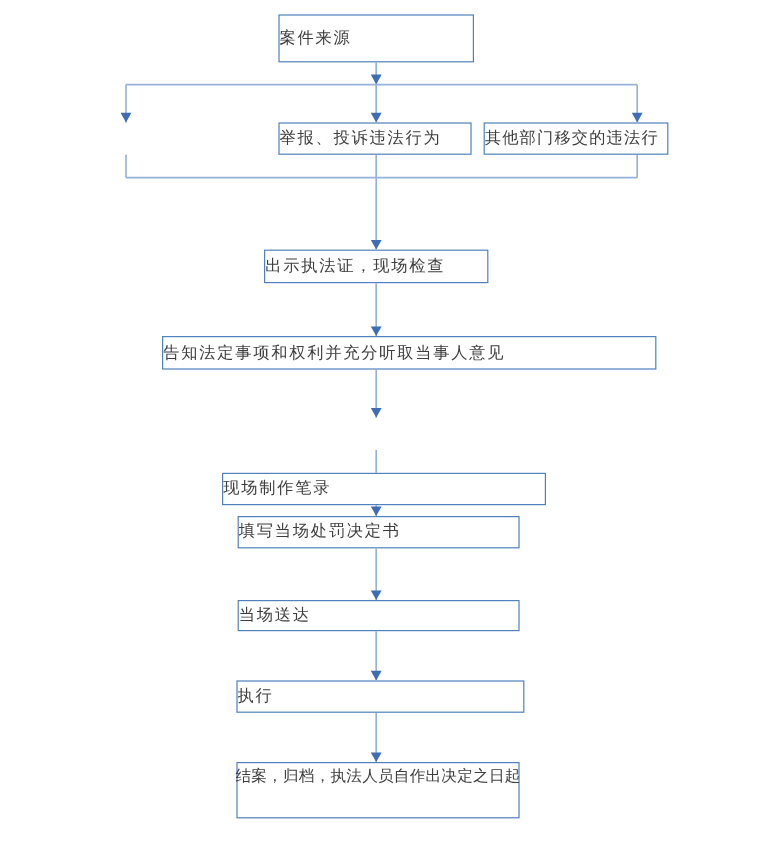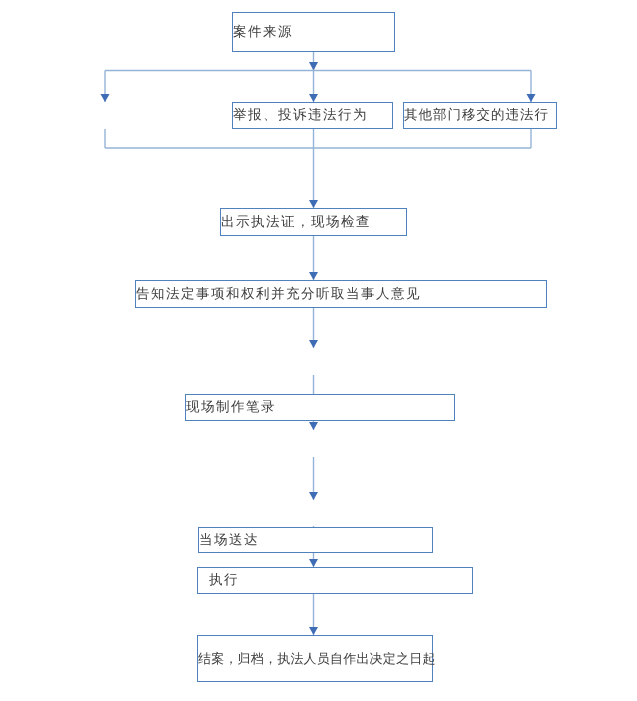--- a/index.html
+++ b/index.html
@@ -34,36 +34,36 @@
     align-items: center;
     text-align: center;
     font-size: 13.5px;
     letter-spacing: 1.5px;
     color: var(--text, #3d3d3d);
     z-index: 2;
     line-height: 1.2;
     white-space: nowrap;
   }
   .node.multiline {
-    flex-direction: row;
+    flex-direction: column;
     font-size: 13px;
     letter-spacing: 0.2px;
     line-height: 22px;
   }
   
   #node-case-source        { left: 232px; top: 12px;  width: 163px; height: 40px; }
   #node-branch-supervision { left: 48px;  top: 102px; width: 170px; height: 27px; }
   #node-branch-complaint   { left: 232px; top: 102px; width: 161px; height: 27px; }
   #node-branch-transfer    { left: 403px; top: 102px; width: 154px; height: 27px; letter-spacing: 1px; }
   #node-show-credentials   { left: 220px; top: 208px; width: 187px; height: 28px; }
   #node-inform-rights      { left: 135px; top: 280px; width: 412px; height: 28px; }
   #node-onsite-record      { left: 185px; top: 348px; width: 270px; height: 27px; margin-top: 46px; }
   #node-fill-decision      { left: 198px; top: 430px; width: 235px; height: 27px; }
-  #node-onsite-delivery    { left: 198px; top: 500px; width: 235px; height: 26px; margin-top: 27px; }
-  #node-execution          { left: 197px; top: 567px; width: 276px; height: 27px; padding-left: 11px; }
+  #node-onsite-delivery    { left: 198px; top: 500px; width: 235px; height: 26px; }
+  #node-execution          { left: 197px; top: 567px; width: 240px; height: 27px; }
   #node-case-closing       { left: 197px; top: 635px; width: 236px; height: 47px; }
 </style>
 </head>
 <body>
 
 <div id="canvas">
 
   <svg id="connectors" width="637" height="701">
 
     <line class="conn-line" x1="313.5" y1="52" x2="313.5" y2="70"></line>
@@ -124,20 +124,23 @@
   </div>
 
   <div class="node" id="node-inform-rights">
     <span>告知法定事项和权利并充分听取当事人意见</span>
   </div>
 
   <div class="node" id="node-onsite-record">
     <span>现场制作笔录</span>
   </div>
 
+  <div class="node" id="node-fill-decision">
+    <span>填写当场处罚决定书</span>
+  </div>
 
   <div class="node" id="node-onsite-delivery">
     <span>当场送达</span>
   </div>
 
   <div class="node" id="node-execution">
     <span>执行</span>
   </div>
 
   <div class="node multiline" id="node-case-closing">

